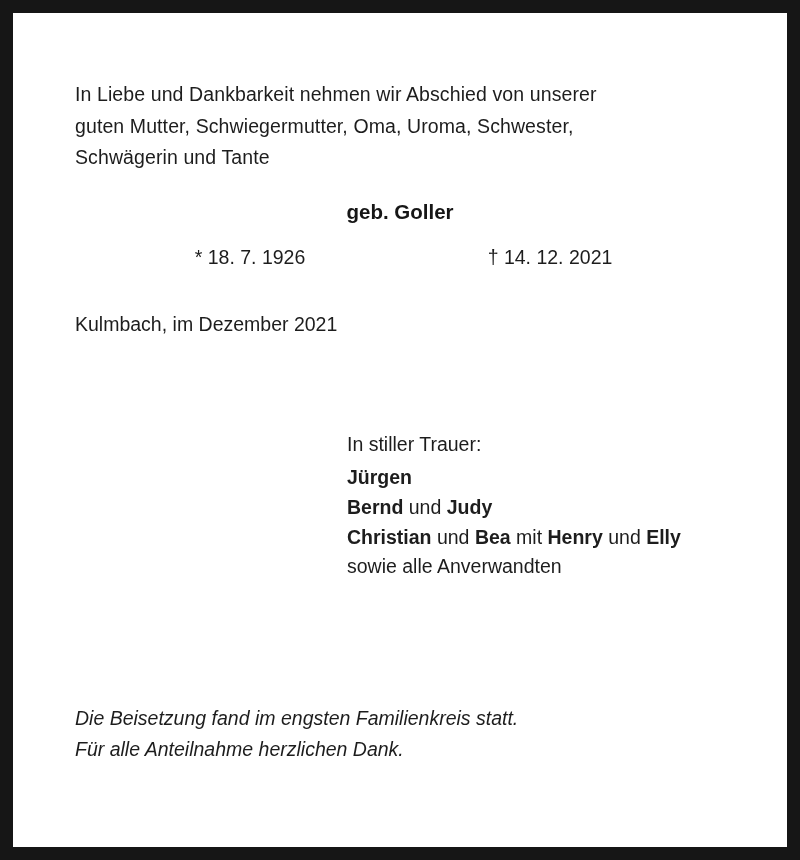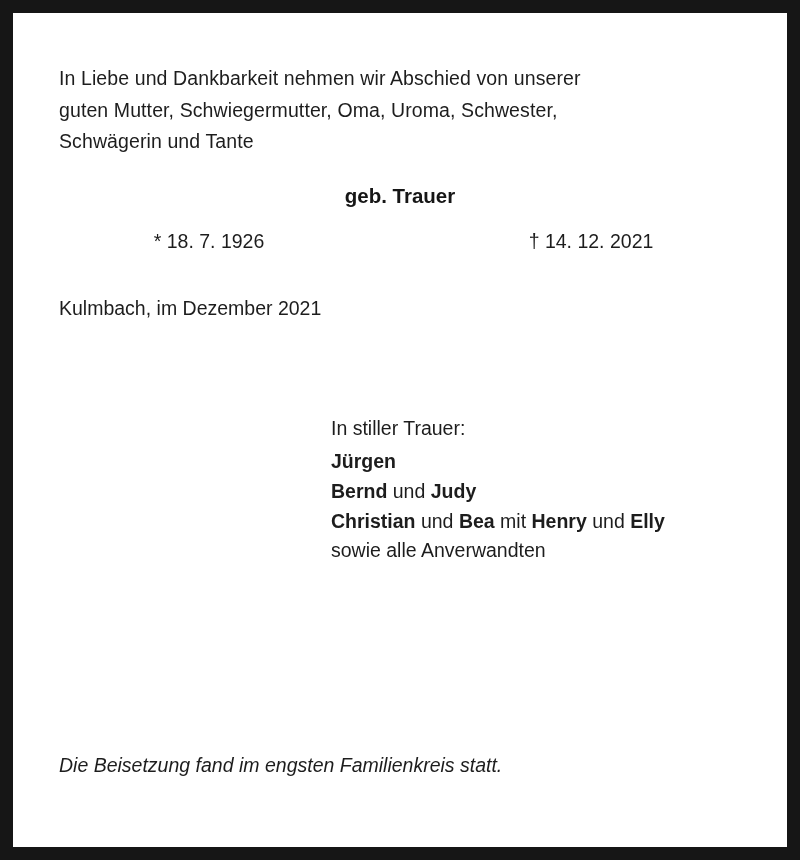--- a/index.html
+++ b/index.html
@@ -13,21 +13,21 @@
     font-family: "Liberation Sans", sans-serif;
     color: #1a1a1a;
     overflow: hidden;
   }
   .obituary-frame {
     box-sizing: border-box;
     width: 800px;
     height: 860px;
     border: 13px solid #161616;
     background: #ffffff;
-    padding: 0;
+    padding: 16px;
     position: relative;
   }
   .inner {
     box-sizing: border-box;
     width: 100%;
     height: 100%;
     padding: 50px 46px 20px 46px;
     position: relative;
   }
   .intro {
@@ -54,21 +54,21 @@
   .born-name {
     text-align: center;
     font-size: 20.5px;
     font-weight: 700;
     margin-top: 26px;
     color: #161616;
   }
   .dates {
     margin-top: 22px;
     display: flex;
-    justify-content: space-between;
+    justify-content: center;
     gap: 0px;
     font-size: 19.5px;
     color: #1d1d1d;
   }
   .dates .birth {
     width: 300px;
     text-align: center;
   }
   .dates .death {
     width: 300px;
@@ -112,37 +112,38 @@
 <div class="obituary-frame">
   <div class="inner">
 
     <div class="intro">
       <div>In Liebe und Dankbarkeit nehmen wir Abschied von unserer</div>
       <div>guten Mutter, Schwiegermutter, Oma, Uroma, Schwester,</div>
       <div>Schwägerin und Tante</div>
     </div>
 
 
-    <div class="born-name">geb. Trauer</div>
+    <div class="born-name">geb. Goller</div>
 
     <div class="dates">
       <div class="birth">* 18. 7. 1926</div>
       <div class="death">† 14. 12. 2021</div>
     </div>
 
     <div class="place-line">
       <span class="place">Kulmbach,</span><span> im Dezember 2021</span>
     </div>
 
     <div class="mourners">
       <div class="heading">In stiller Trauer:</div>
       <div><b>Jürgen</b></div>
       <div><b>Bernd</b> und <b>Judy</b></div>
       <div><b>Christian</b> und <b>Bea</b> mit <b>Henry</b> und <b>Elly</b></div>
       <div>sowie alle Anverwandten</div>
     </div>
 
     <div class="closing">
       <div>Die Beisetzung fand im engsten Familienkreis statt.</div>
+      <div>Für alle Anteilnahme herzlichen Dank.</div>
     </div>
 
   </div>
 </div>
 
 </body></html>

